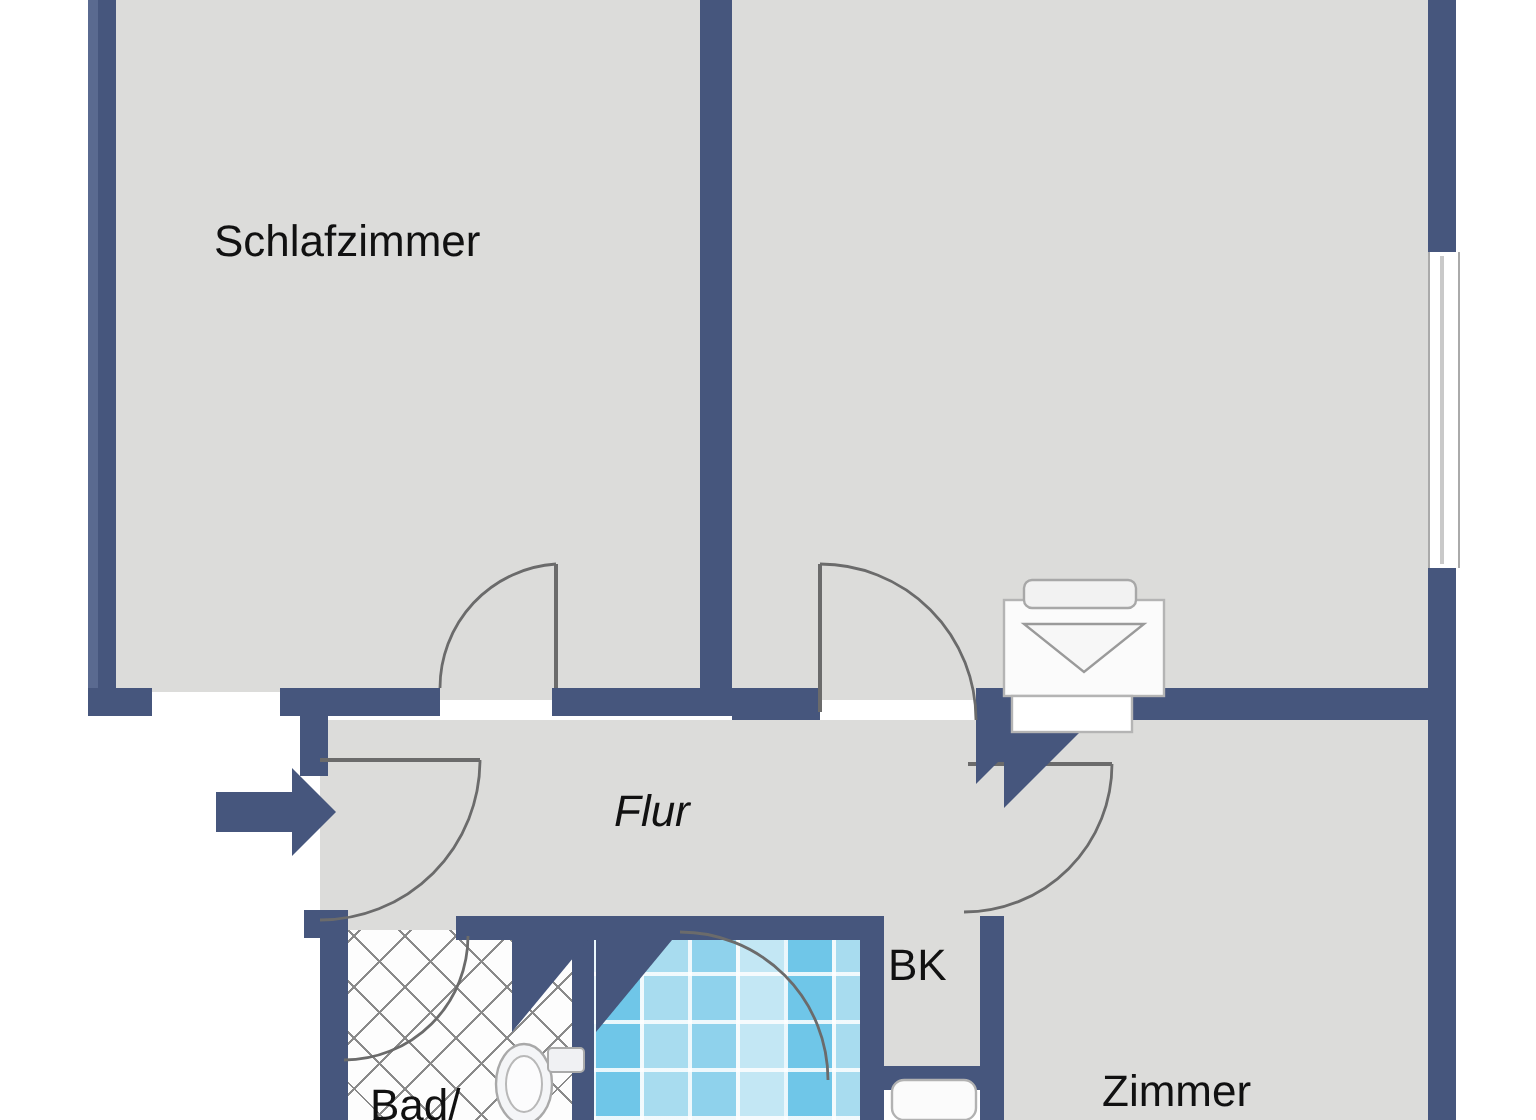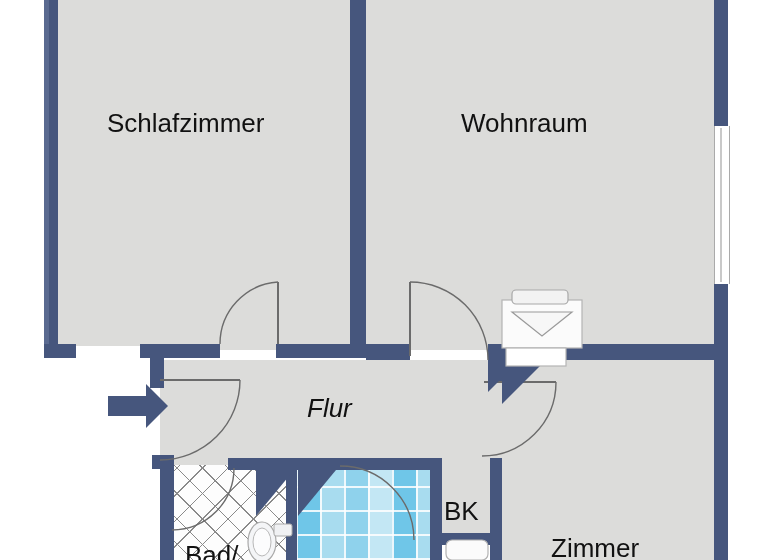--- a/index.html
+++ b/index.html
@@ -26,21 +26,21 @@
     position: absolute;
     background: #5a6a90;
   }
   .opening {
     position: absolute;
     background: #ffffff;
   }
   .label {
     position: absolute;
     color: #111111;
-    font-size: 26px;
+    font-size: 22px;
     font-family: "Liberation Sans", sans-serif;
     white-space: nowrap;
     letter-spacing: 0px;
   }
   svg.overlay {
     position: absolute;
     left: 0; top: 0;
     width: 768px; height: 560px;
     pointer-events: none;
   }
@@ -172,23 +172,22 @@
       <rect x="274" y="524" width="18" height="12" rx="2" fill="#f0f1f3" stroke="#aaa" stroke-width="1"></rect>
     </g>
 
     <g>
       <rect x="446" y="540" width="42" height="20" rx="6" fill="#fbfbfb" stroke="#b2b2b2" stroke-width="1.2"></rect>
     </g>
   </svg>
 
   <div class="label" style="left:107px; top:108px;">Schlafzimmer</div>
 
-  <div class="label" style="left:461px; top:108px;">Wohnraum</div>
 
   <div class="label" style="left:307px; top:393px;font-style:italic;">Flur</div>
 
-  <div class="label" style="left:444px; top:496px;">BK</div>
+  <div class="label" style="left:444px; top:470px;">BK</div>
 
   <div class="label" style="left:551px; top:533px;">Zimmer</div>
 
   <div class="label" style="left:185px; top:540px;">Bad/</div>
 
 </div>
 
 </body></html>

